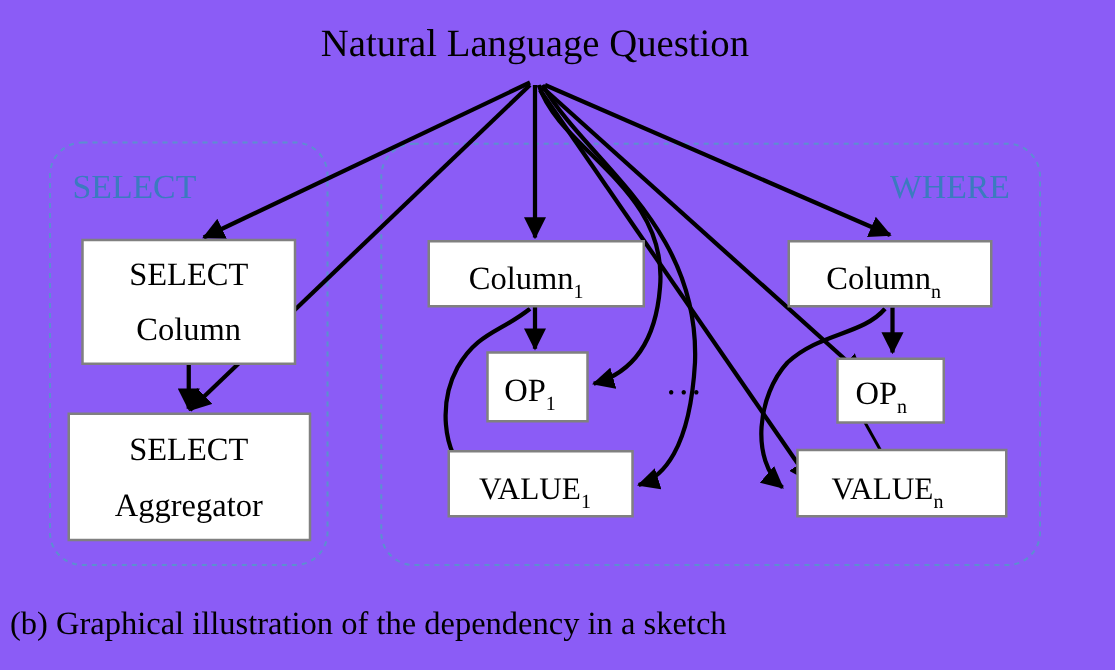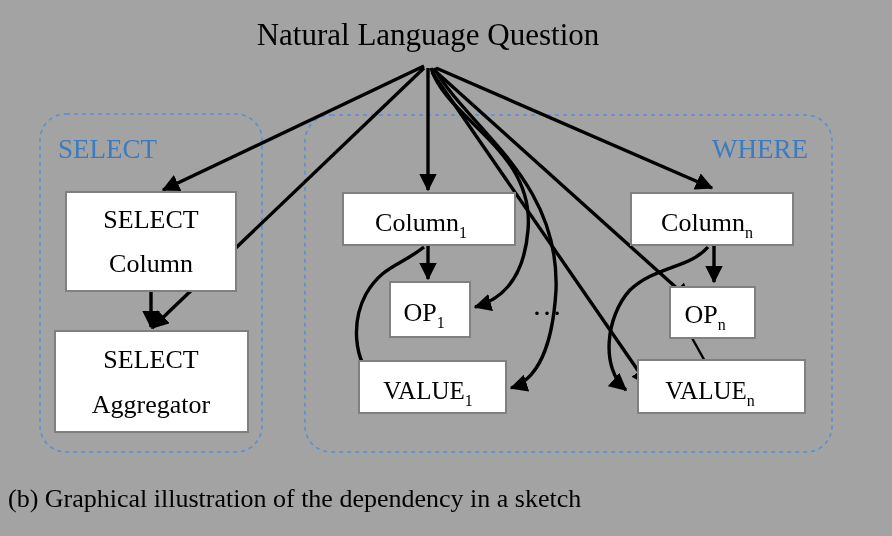--- a/index.html
+++ b/index.html
@@ -1,17 +1,17 @@
 <!DOCTYPE html>
 <html><head>
 <meta charset="utf-8">
 <style>
   html,body{margin:0;padding:0;background:#ffffff;}
   body{width:892px;height:536px;overflow:hidden;font-family:"Liberation Serif",serif;}
-  #stage{position:relative;width:892px;height:536px;background:#a3a3a3;}
+  #stage{position:relative;width:892px;height:536px;background:#8b5cf6;}
   svg#diagram{position:absolute;left:0;top:0;width:892px;height:536px;display:block;}
   .nodebox{fill:#ffffff;stroke:#808080;stroke-width:2;}
   .edge{fill:none;stroke:#000000;stroke-width:3.4;stroke-linecap:butt;}
   .edge-thin{fill:none;stroke:#000000;stroke-width:2.4;}
   .grp{fill:none;stroke:#5b8fd0;stroke-width:1.6;stroke-dasharray:4 4;}
   text{font-family:"Liberation Serif",serif;fill:#000;}
   .title-txt{font-size:31px;text-anchor:middle;}
   .grp-label{font-size:27px;fill:#3b7bbf;}
   .node-txt{font-size:26px;text-anchor:middle;}
   .node-txt-sm{font-size:25px;text-anchor:middle;}

